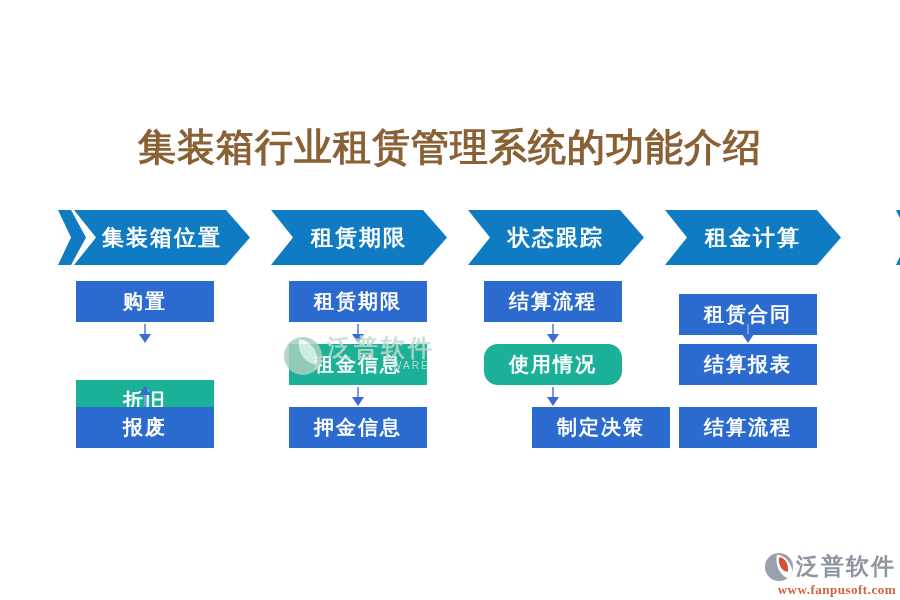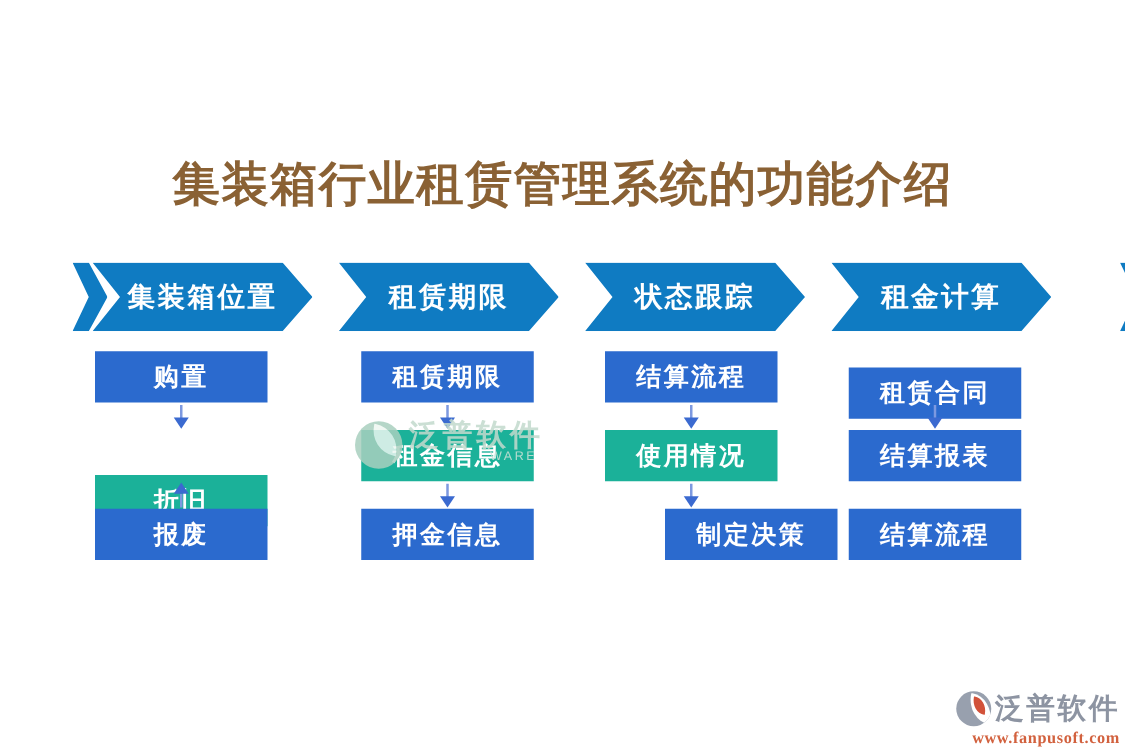--- a/index.html
+++ b/index.html
@@ -122,21 +122,21 @@
       <div class="connector down" style="left: 352px; top: 386px;">
         <span class="shaft"></span>
         <span class="head"></span>
       </div>
       <div class="arrow-banner" style="left: 468px;">
         <span class="arrow-label">状态跟踪</span>
       </div>
       <div class="box blue" style="left: 484px; top: 281px;">
         <span class="box-label">结算流程</span>
       </div>
-      <div class="box teal" style="left: 484px; top: 344px;">
+      <div class="box teal" style="left: 484px; top: 344px; border-radius: 14px;">
         <span class="box-label">使用情况</span>
       </div>
       <div class="box blue" style="left: 484px; top: 407px; margin-left: 48px;">
         <span class="box-label">制定决策</span>
       </div>
       <div class="connector down" style="left: 547px; top: 323px;">
         <span class="shaft"></span>
         <span class="head"></span>
       </div>
       <div class="connector down" style="left: 547px; top: 386px;">

